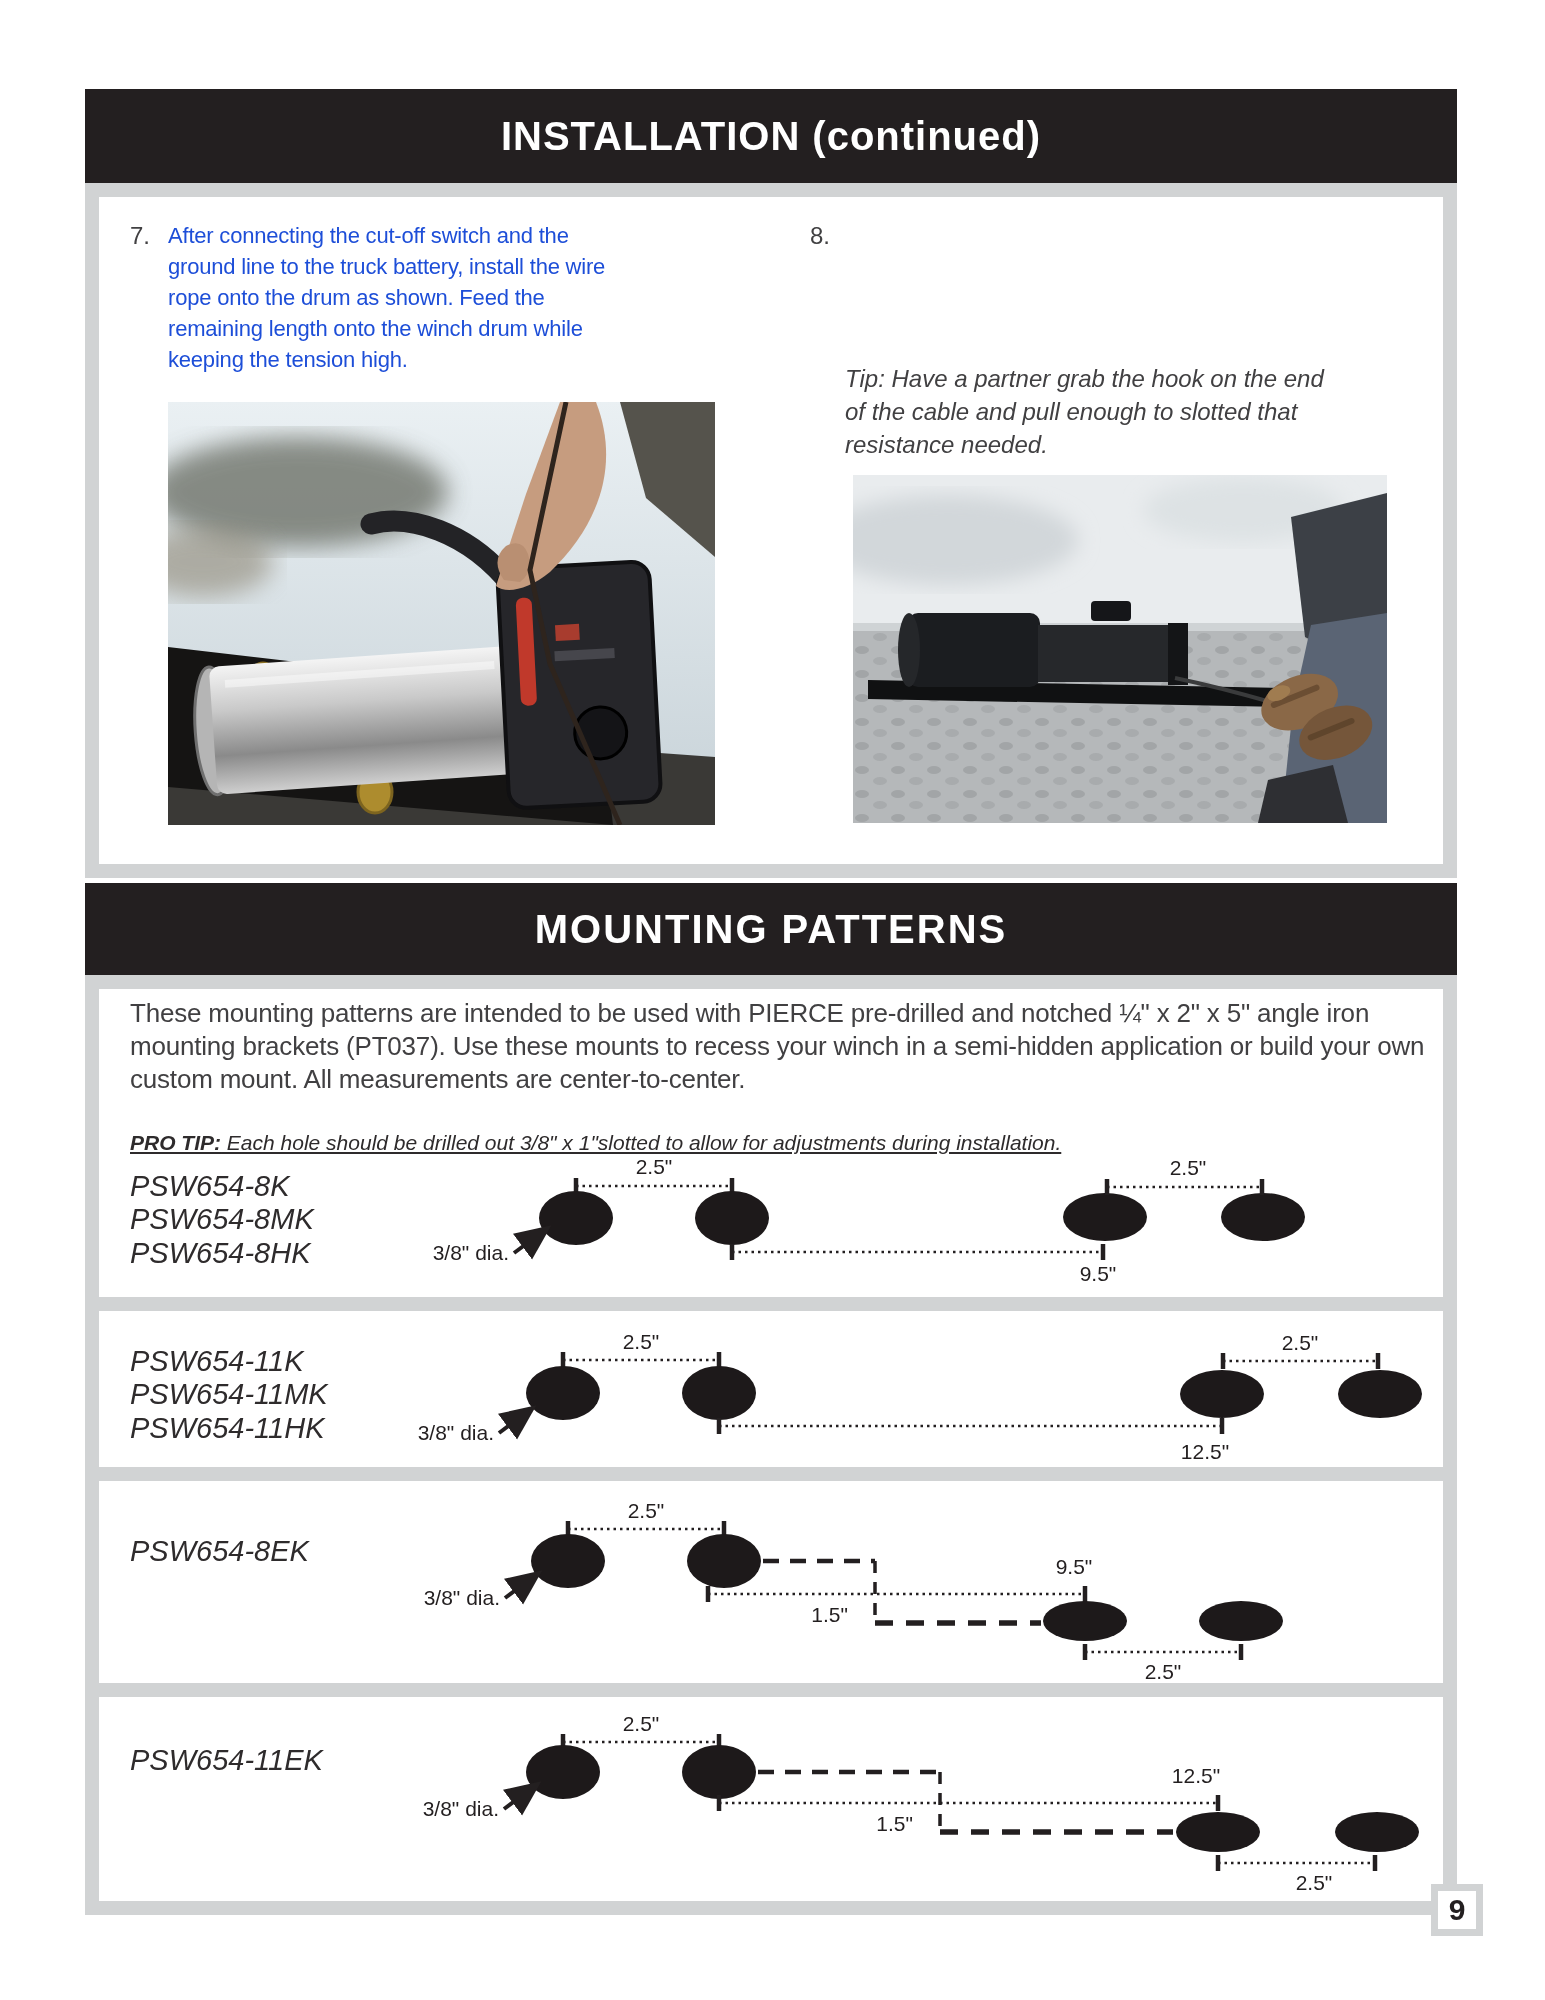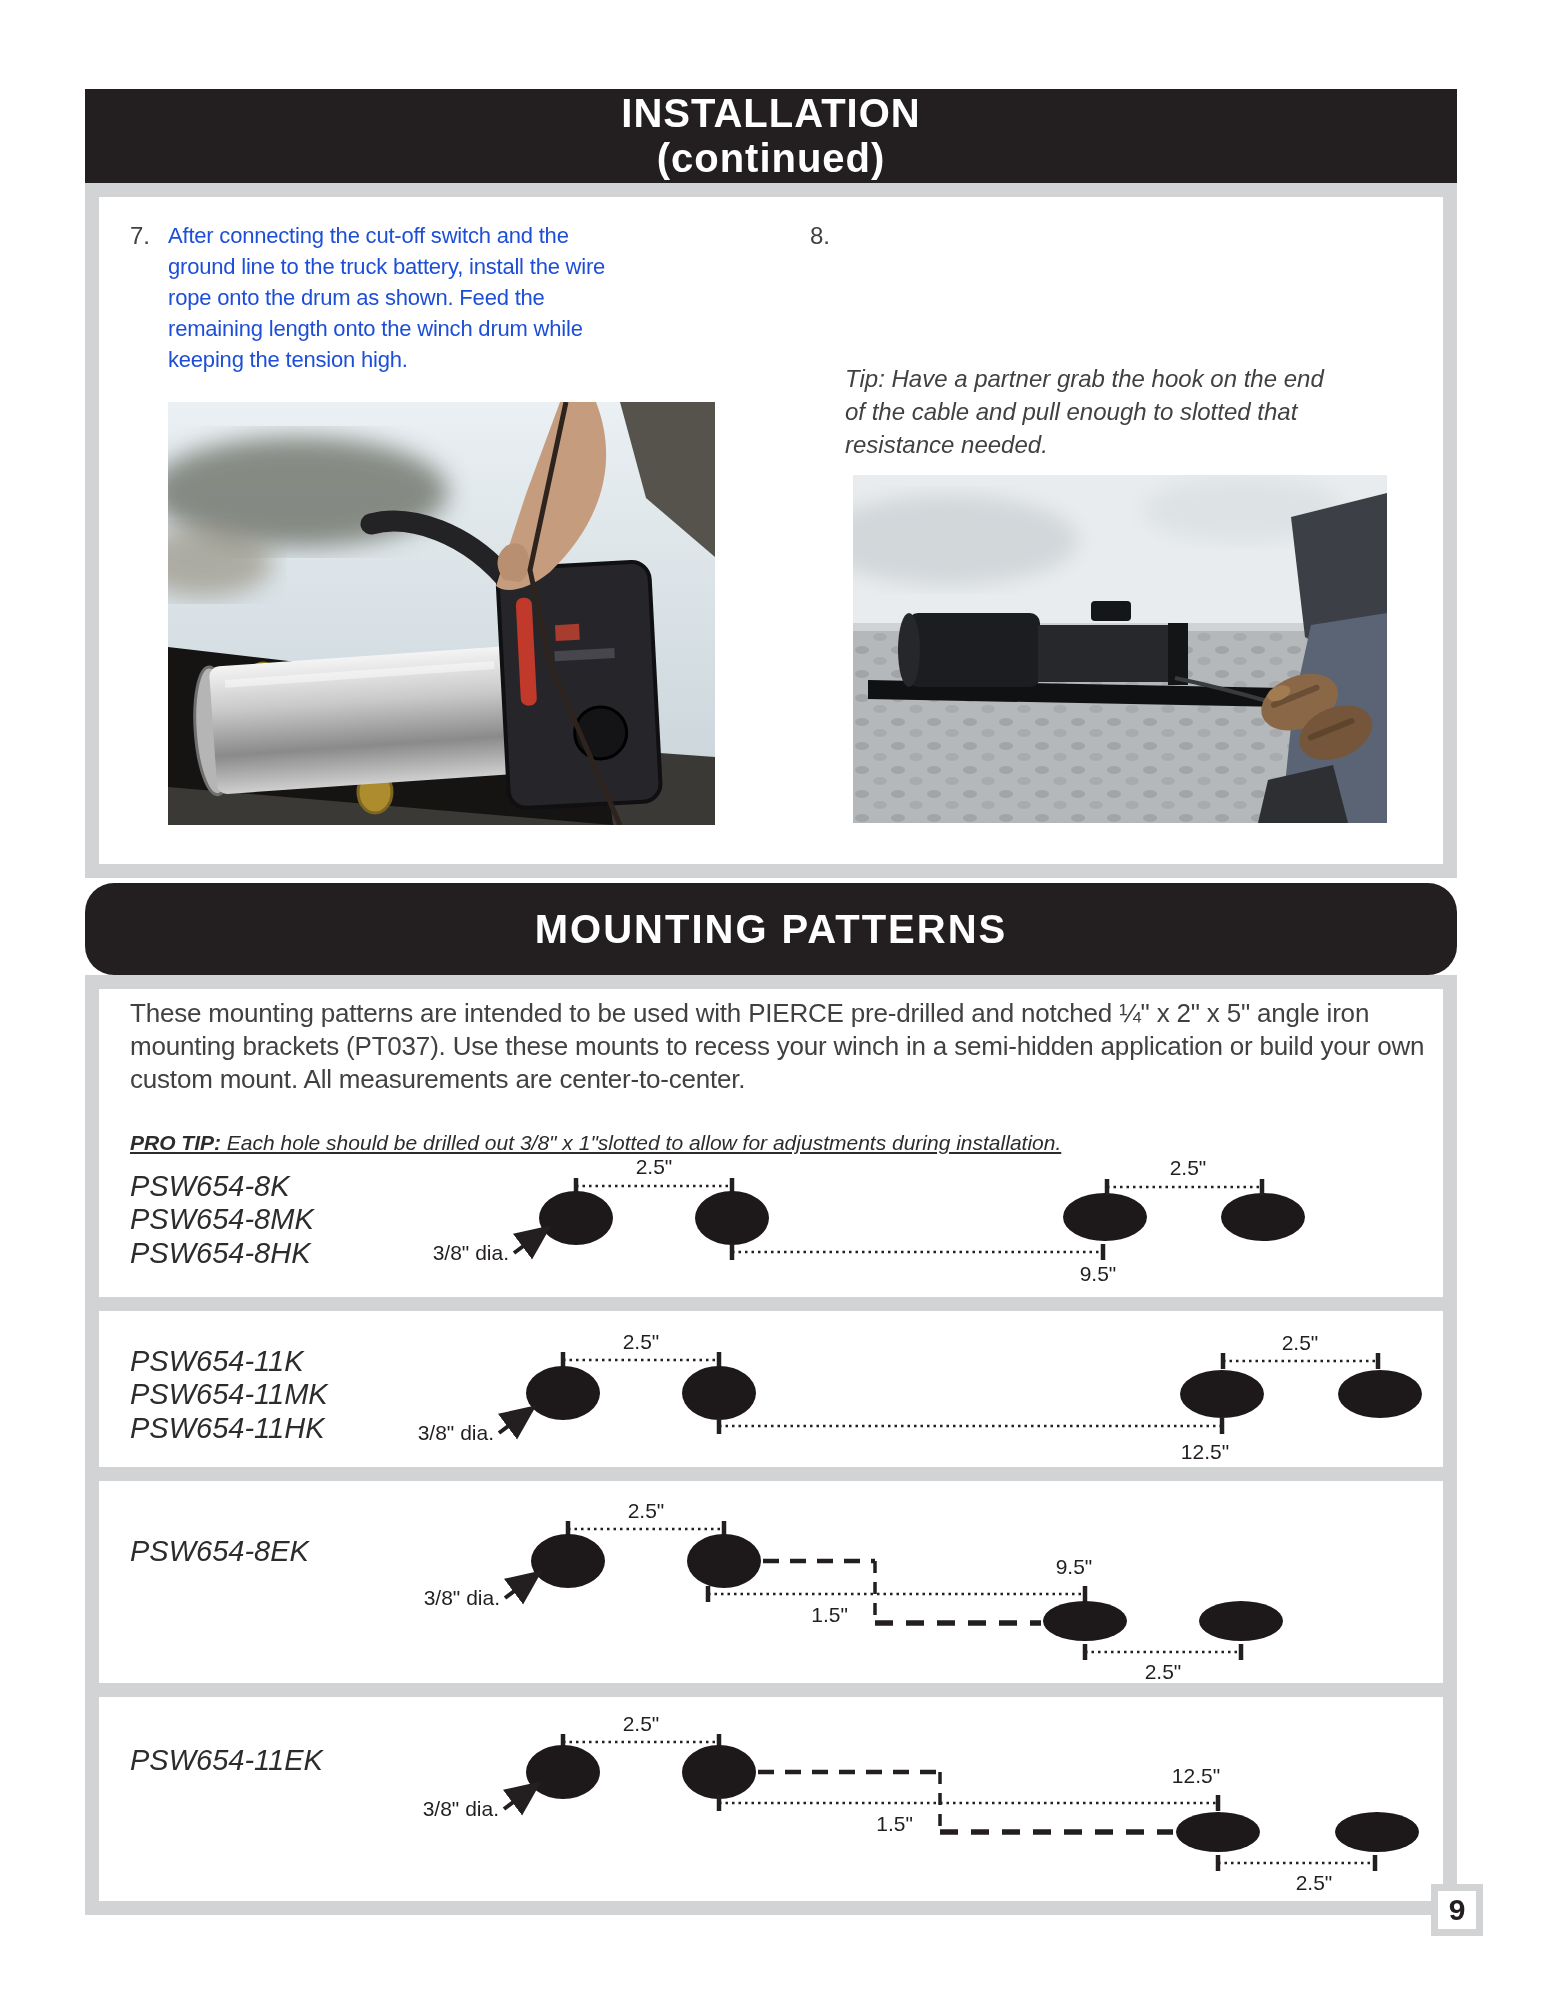--- a/index.html
+++ b/index.html
@@ -3,21 +3,21 @@
 <meta charset="utf-8">
 <style>
   html,body{margin:0;padding:0;background:#ffffff;}
   #page{
     position:relative;width:1545px;height:2000px;background:#ffffff;
     font-family:"Liberation Sans",sans-serif;color:#414042;overflow:hidden;
   }
   .abs{position:absolute;}
   .bar{
     background:#231f20;color:#ffffff;display:flex;align-items:center;justify-content:center;
-    font-weight:bold;font-size:40px;letter-spacing:1px;flex-direction:column;
+    font-weight:bold;font-size:40px;letter-spacing:1px;
   }
   .panel{background:#d1d3d4;}
   .whitebox{position:absolute;background:#ffffff;}
   .bodytext{font-size:22px;line-height:31px;letter-spacing:-0.2px;color:#1d4ed8;}
   .stepnum{font-size:24px;line-height:31px;color:#414042;}
   .tiptext{font-style:italic;font-size:24px;line-height:33px;color:#414042;}
   .intro{font-size:26px;line-height:33px;letter-spacing:-0.2px;color:#414042;}
   .protip{font-size:21px;font-style:italic;color:#2e2b2c;}
   .protip b{font-style:italic;font-weight:bold;}
   .model-label{font-style:italic;fill:#2e2b2c;}
@@ -125,21 +125,21 @@
     <polygon points="415,305 480,290 495,348 405,348" fill="#2e2f33"></polygon>
     <g transform="rotate(-22 450 230)">
       <ellipse cx="448" cy="226" rx="40" ry="26" fill="#8a6847"></ellipse>
       <ellipse cx="470" cy="268" rx="38" ry="25" fill="#75563a"></ellipse>
       <rect x="420" y="216" width="52" height="6" rx="3" fill="#6b4e33"></rect>
       <rect x="442" y="260" width="50" height="6" rx="3" fill="#5f452c"></rect>
       <ellipse cx="432" cy="210" rx="12" ry="7" fill="#a07c50"></ellipse>
     </g>
   </svg>
 
-  <div class="abs bar" style="left:85px;top:883px;width:1372px;height:92px;letter-spacing:2px;border-radius:29px;">
+  <div class="abs bar" style="left:85px;top:883px;width:1372px;height:92px;letter-spacing:2px;">
     <span>MOUNTING PATTERNS</span>
   </div>
 
   <div class="abs panel" style="left:85px;top:975px;width:1372px;height:940px;"></div>
   <div class="whitebox" style="left:99px;top:989px;width:1344px;height:308px;"></div>
   <div class="whitebox" style="left:99px;top:1311px;width:1344px;height:156px;"></div>
   <div class="whitebox" style="left:99px;top:1481px;width:1344px;height:202px;"></div>
   <div class="whitebox" style="left:99px;top:1697px;width:1344px;height:204px;"></div>
 
   <div class="abs intro" style="left:130px;top:997px;width:1300px;">These mounting patterns are intended to be used with PIERCE pre-drilled and notched ¼" x 2" x 5" angle iron mounting brackets (PT037). Use these mounts to recess your winch in a semi-hidden application or build your own custom mount. All measurements are center-to-center.</div>

